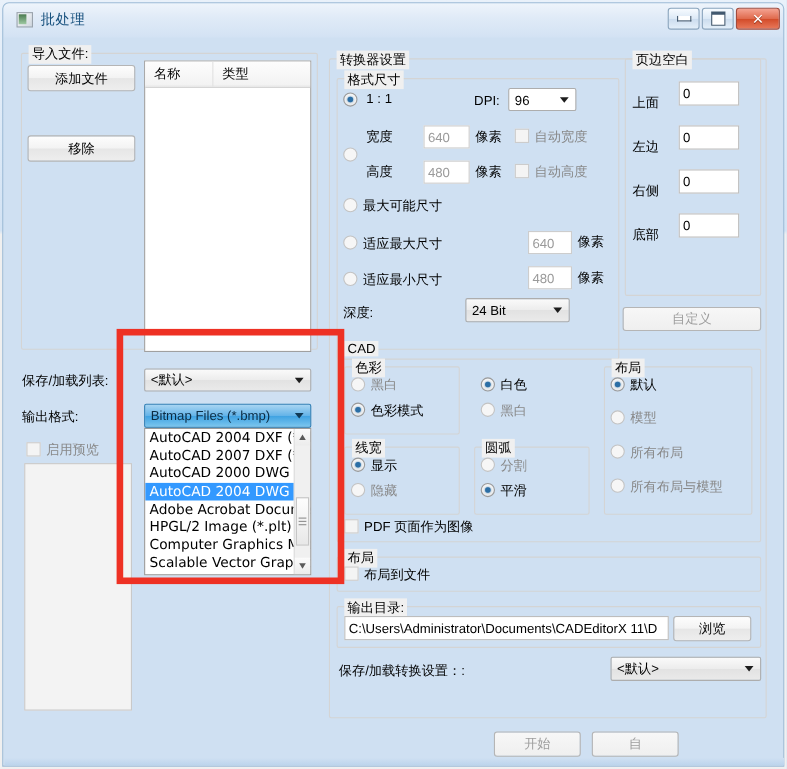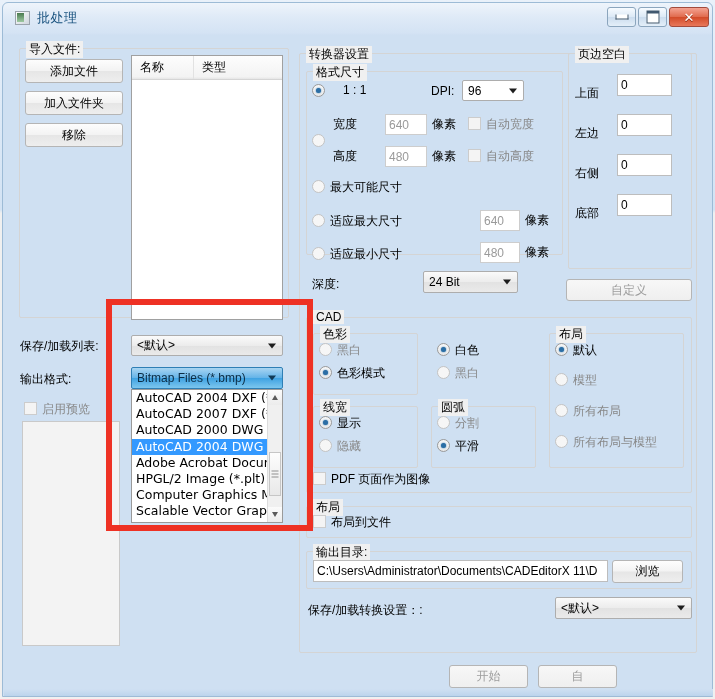--- a/index.html
+++ b/index.html
@@ -203,21 +203,20 @@
         <span class="g ic-close">✕</span>
       </div>
     </div>
   </div>
 
   <div class="group" style="left:16px;top:45px;width:270px;height:270px;">
     <span class="legend">导入文件:</span>
   </div>
 
   <div class="btn" style="left:22px;top:56px;width:98px;height:24px;">添加文件</div>
-  <div class="btn" style="left:22px;top:88px;width:98px;height:24px;">加入文件夹</div>
   <div class="btn" style="left:22px;top:120px;width:98px;height:24px;">移除</div>
 
   <div class="listbox" style="left:128px;top:52px;width:152px;height:265px;">
     <div class="lv-head">
       <div class="lv-col" style="width:62px;">名称</div>
       <div class="lv-col" style="width:88px;border-right:none;">类型</div>
     </div>
   </div>
 
   <div class="lbl" style="left:17px;top:335px;">保存/加载列表:</div>
@@ -262,26 +261,26 @@
   <div class="lbl dim" style="left:39px;top:398px;">启用预览</div>
 
   <div class="listbox" style="left:19px;top:418px;width:98px;height:225px;background:#f3f3f3;border-color:#c9c9c9;"></div>
 
   <div class="redbox" style="left:103px;top:296px;width:207px;height:232px;"></div>
 
   <div class="group" style="left:296px;top:50px;width:398px;height:600px;">
     <span class="legend">转换器设置</span>
   </div>
 
-  <div class="group" style="left:303px;top:68px;width:257px;height:184px;">
+  <div class="group" style="left:303px;top:68px;width:257px;height:256px;">
     <span class="legend">格式尺寸</span>
   </div>
 
   <div class="radio on" style="left:309px;top:81px;"></div>
-  <div class="lbl" style="left:340px;top:80px;">1 : 1</div>
+  <div class="lbl" style="left:330px;top:80px;">1 : 1</div>
   <div class="lbl" style="left:428px;top:81px;">DPI:</div>
   <div class="combo white" style="left:459px;top:77px;width:62px;height:21px;">
     <span>96</span>
     <span class="arrow"></span>
   </div>
 
   <div class="radio dim" style="left:309px;top:131px;"></div>
 
   <div class="lbl" style="left:330px;top:113px;">宽度</div>
   <div class="txt dim" style="left:382px;top:111px;width:42px;height:21px;">640</div>

